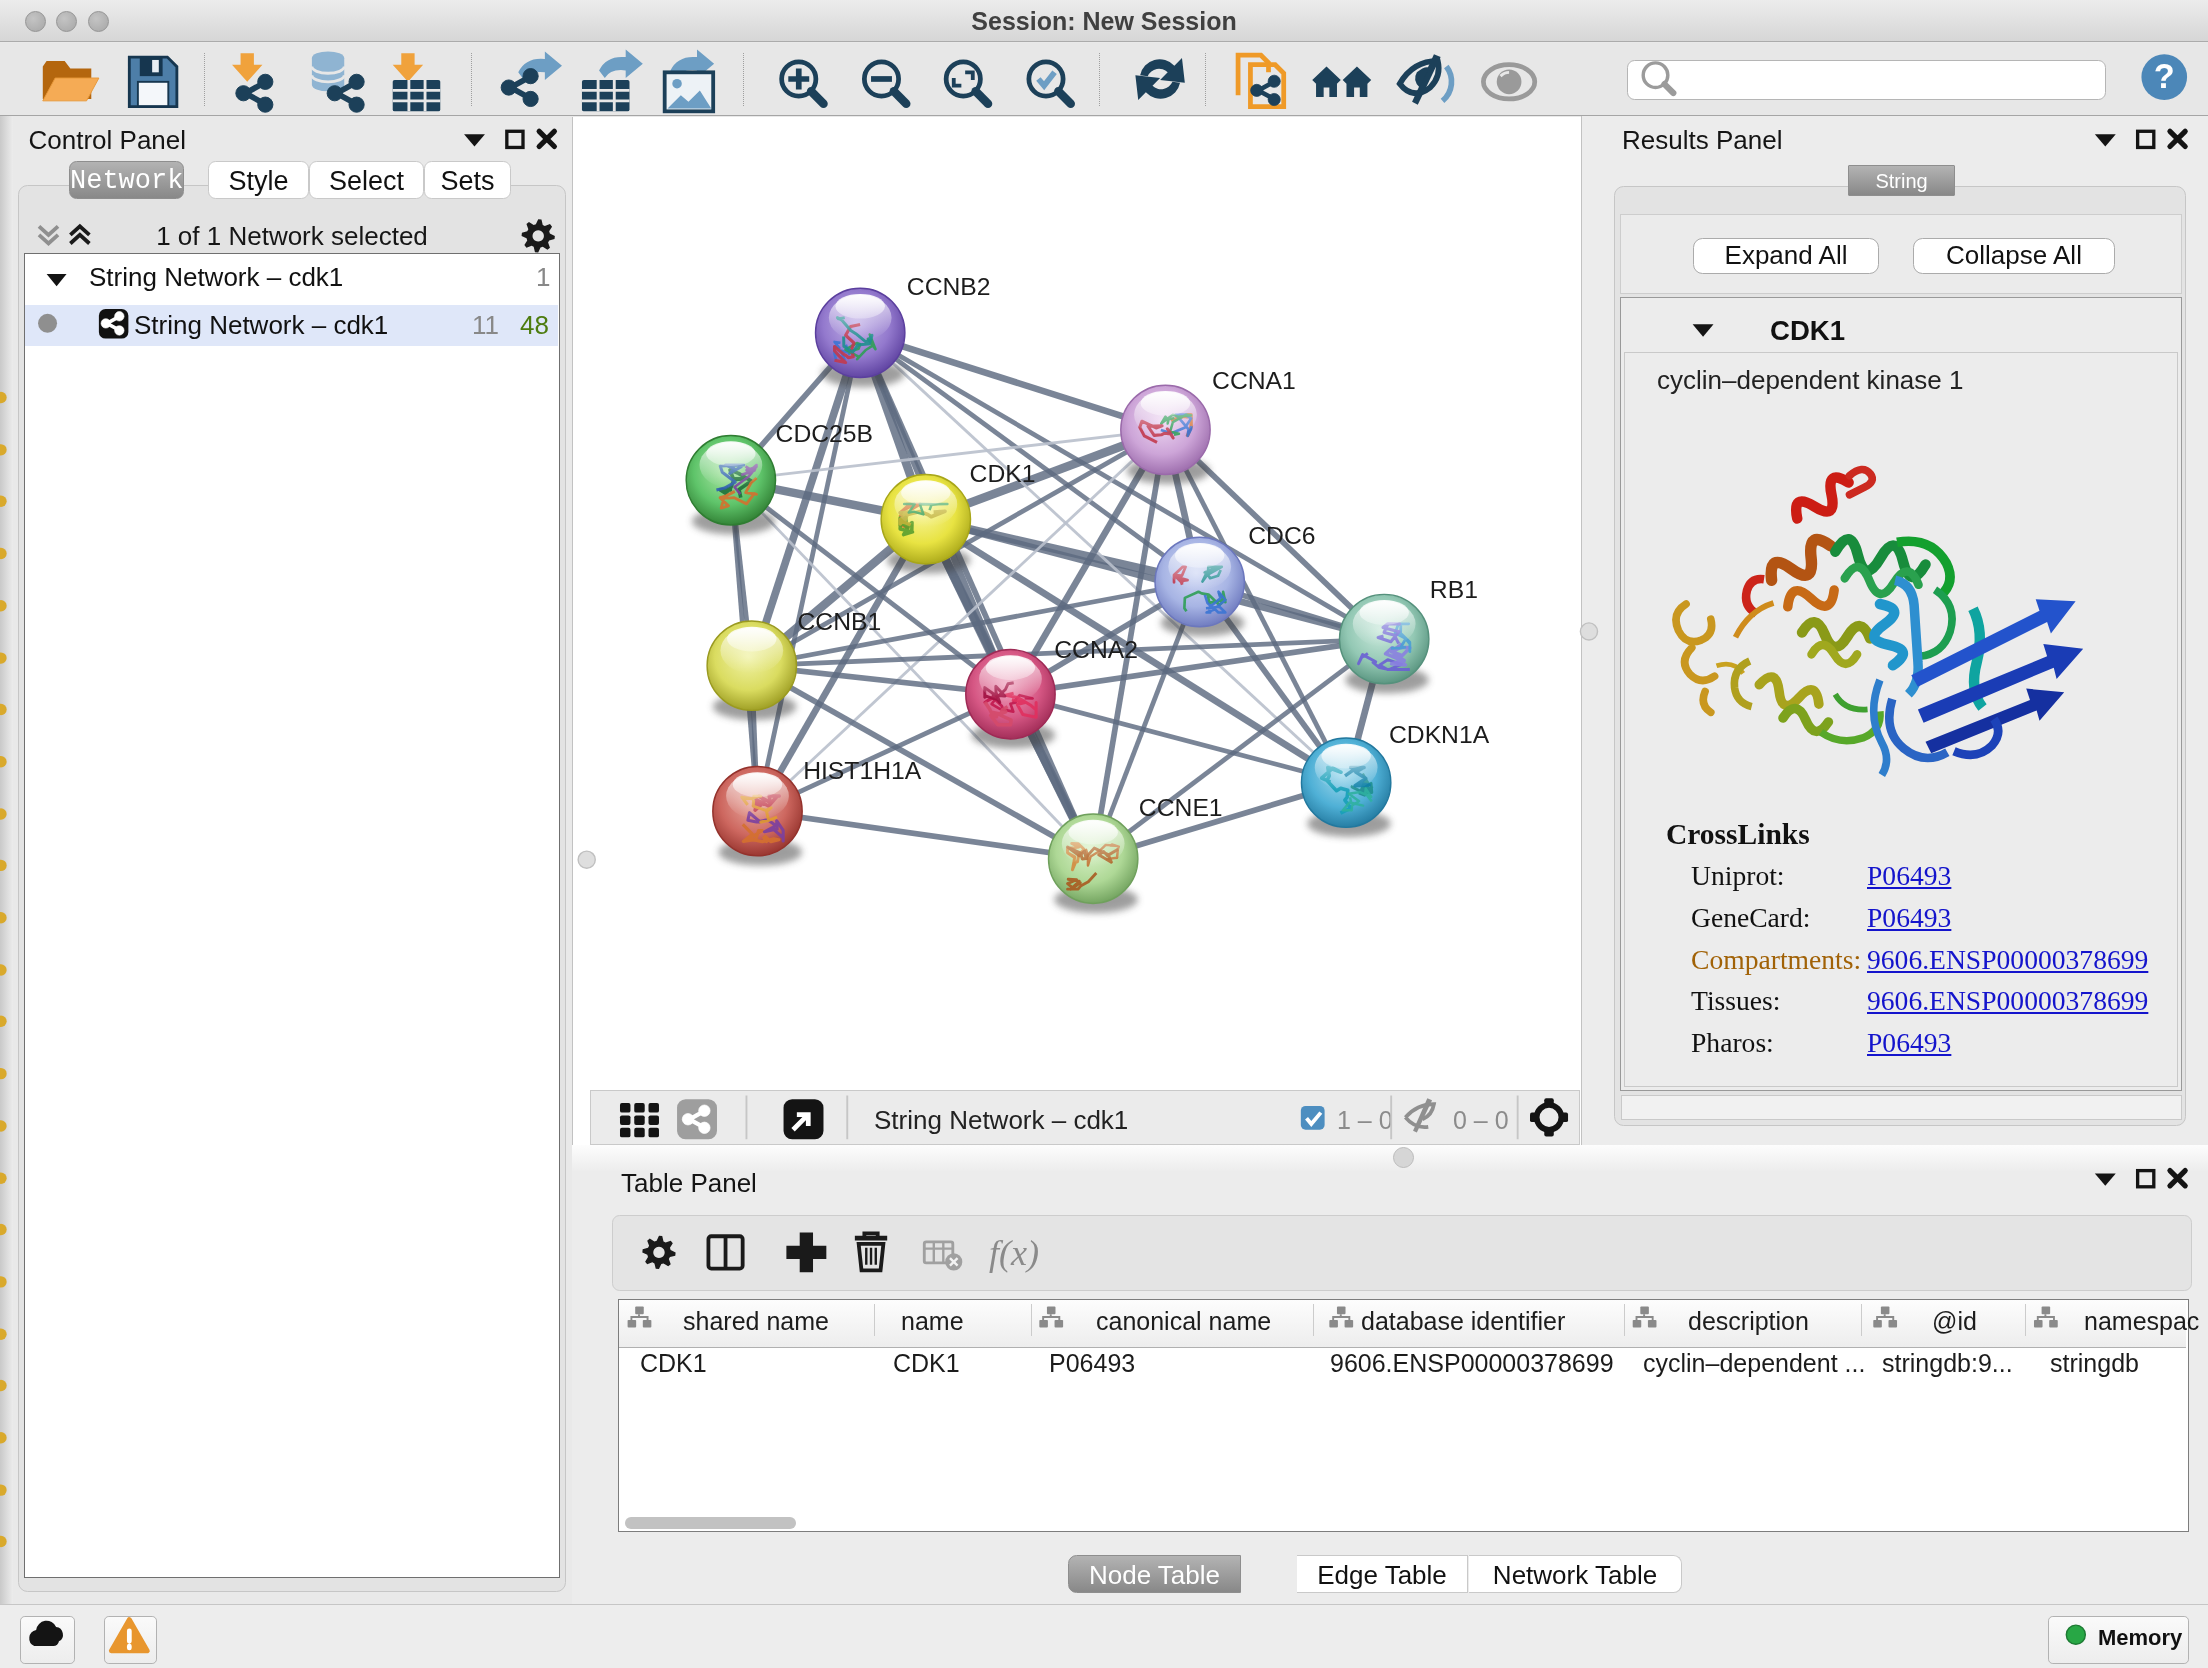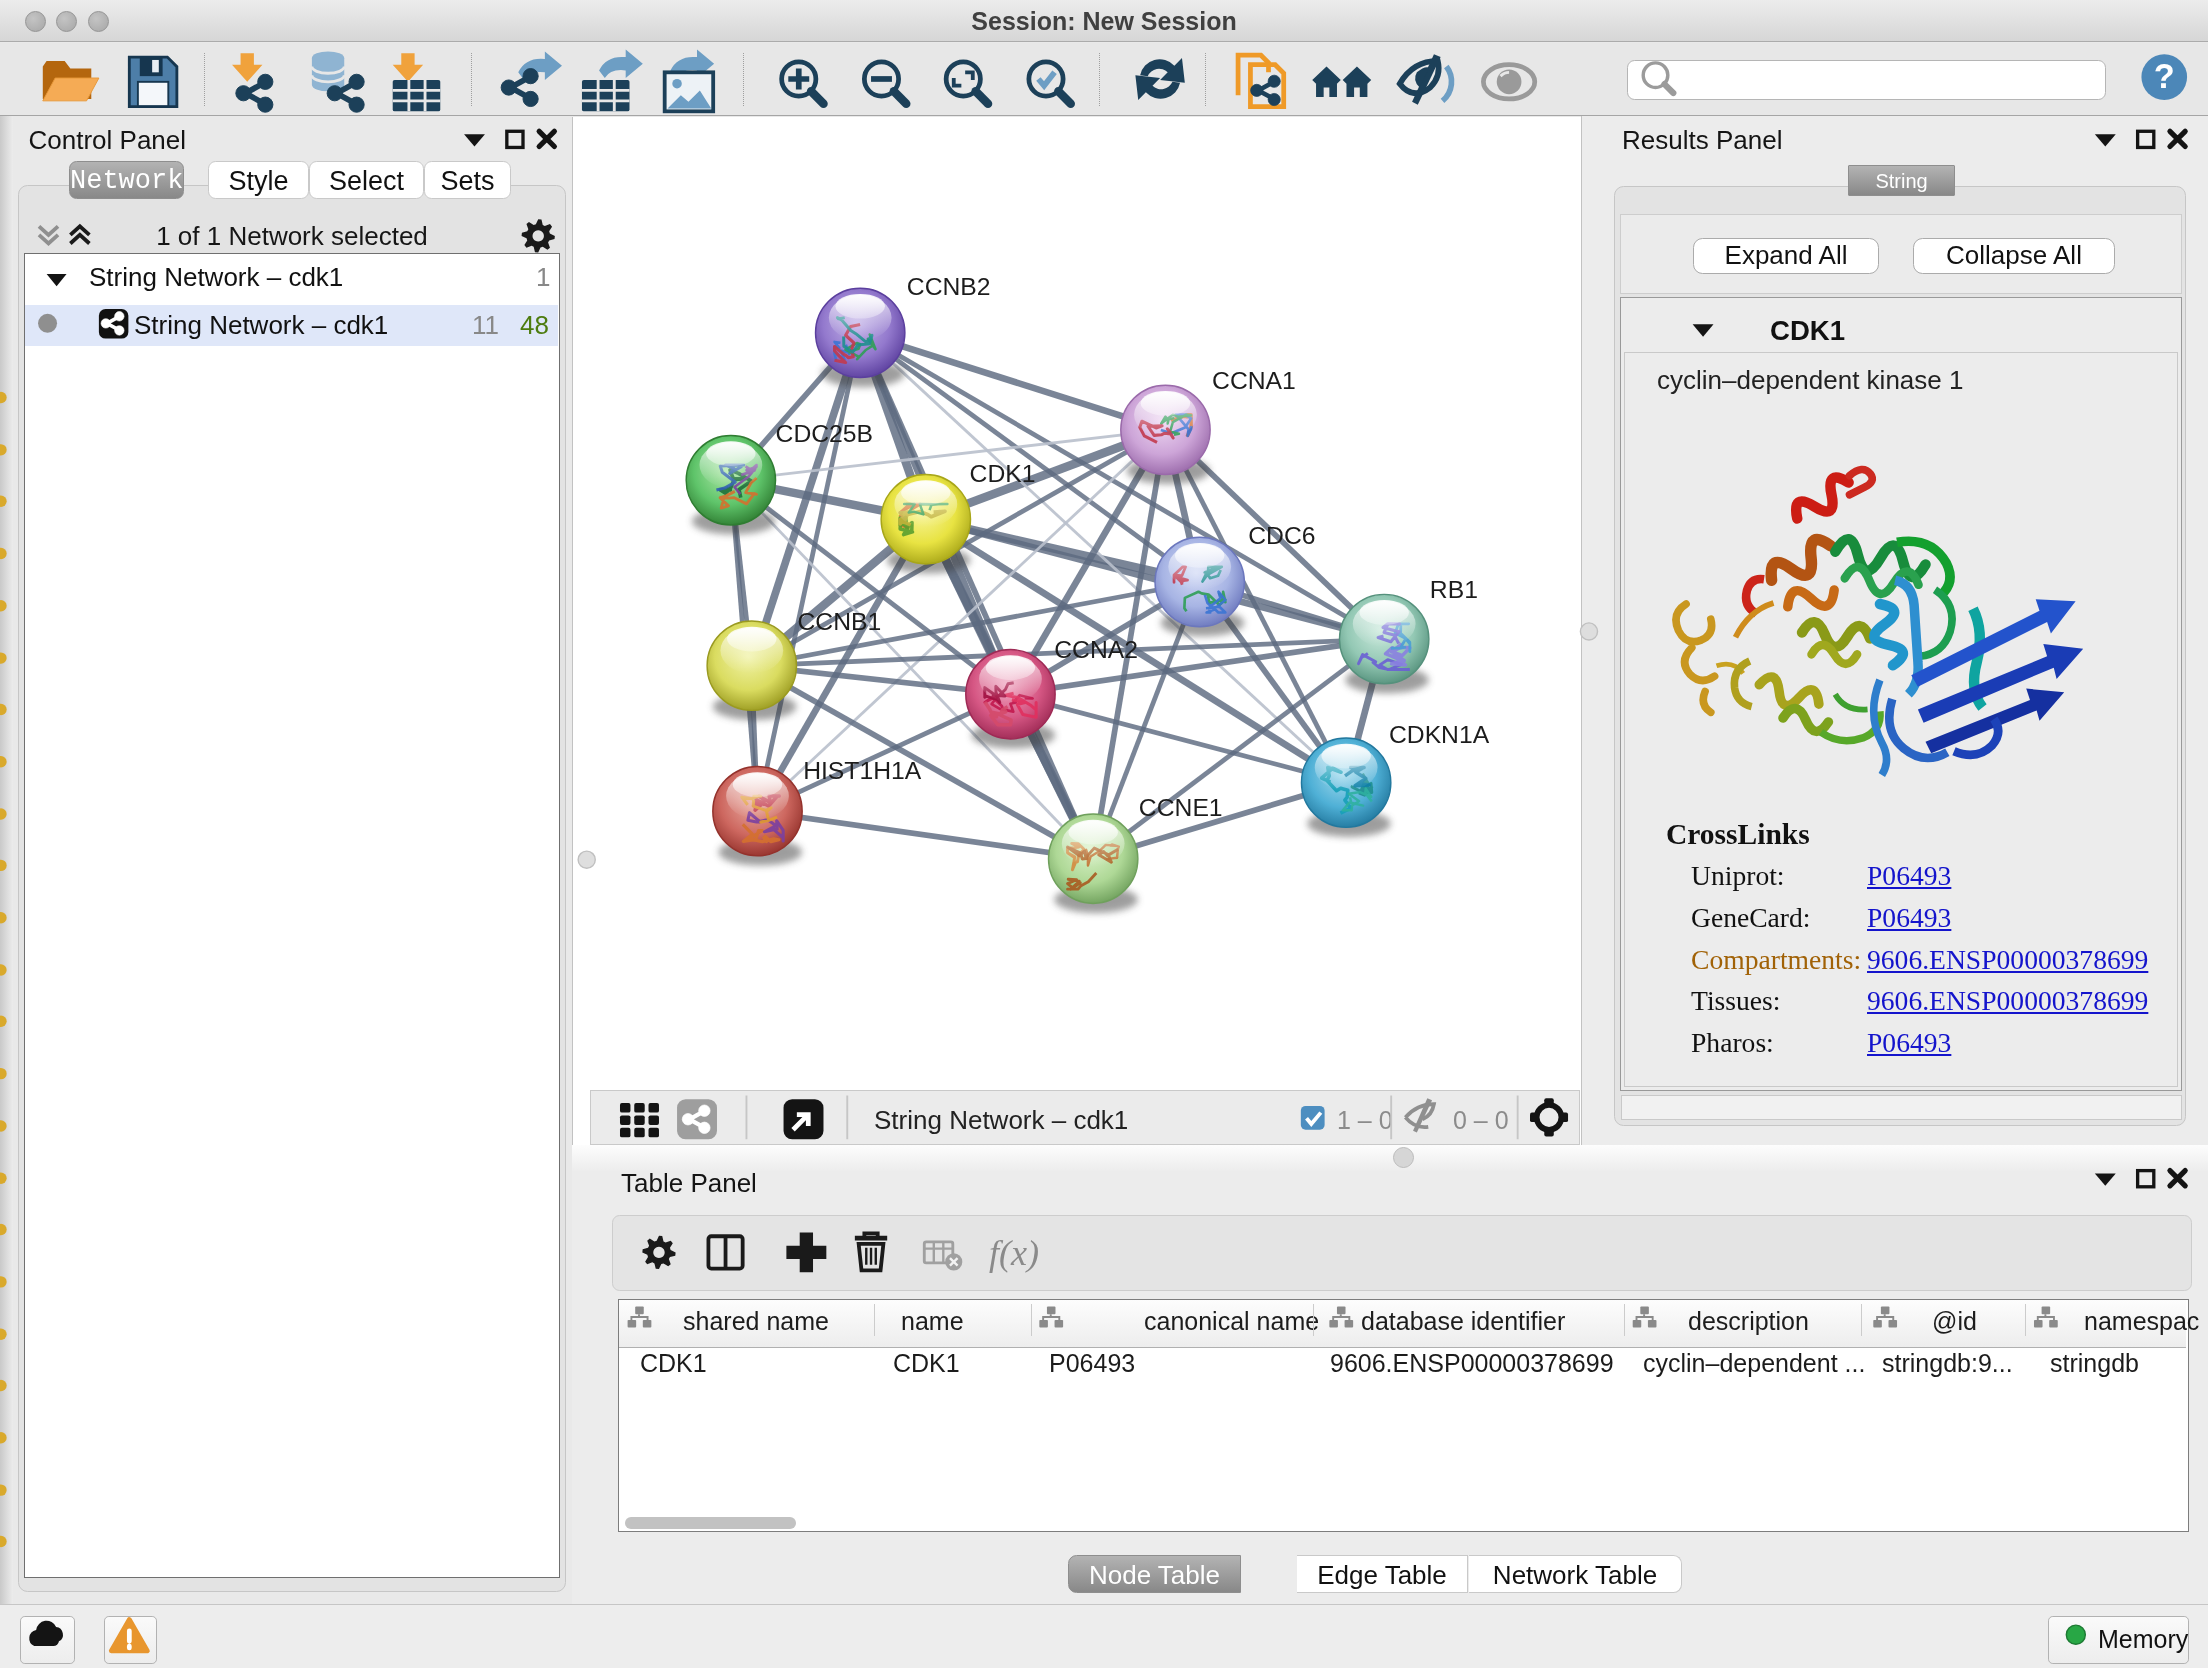--- a/index.html
+++ b/index.html
@@ -446,21 +446,21 @@
 <div class="abs serif" style="left:1691px; top:1027px; font-size:27.6px; color:#111;">Pharos:</div>
 <div class="abs serif rlink" style="left:1867px; top:1027px; font-size:27.6px;">P06493</div>
 
 <div class="abs" id="tp-bg"></div>
 <div class="abs" id="tp-title">Table Panel</div>
 <div class="abs" id="tp-toolbar"></div>
 <div class="abs" id="tp-table">
   <div id="tp-head">
     <div class="hlabel" style="left:64px;">shared name</div>
     <div class="hlabel" style="left:282px;">name</div>
-    <div class="hlabel" style="left:477px;margin-left:48px;">canonical name</div>
+    <div class="hlabel" style="left:477px;">canonical name</div>
     <div class="hlabel" style="left:742px;">database identifier</div>
     <div class="hlabel" style="left:1069px;">description</div>
     <div class="hlabel" style="left:1313px;">@id</div>
     <div class="hlabel" style="left:1465px;">namespac</div>
     <div class="colsep" style="left:255px;"></div>
     <div class="colsep" style="left:412px;"></div>
     <div class="colsep" style="left:694px;"></div>
     <div class="colsep" style="left:1005px;"></div>
     <div class="colsep" style="left:1242px;"></div>
     <div class="colsep" style="left:1406px;"></div>
@@ -475,21 +475,21 @@
   <div id="hscroll"></div>
 </div>
 <div class="abs btab sel" style="left:1068px; width:173px; line-height:38px; border-radius:8.6px 0 0 8.6px;">Node Table</div>
 <div class="abs btab" style="left:1297px; width:171px; line-height:38px; border-radius:0; border-left:none;">Edge Table</div>
 <div class="abs btab" style="left:1469px; width:213px; line-height:38px; border-radius:0 8.6px 8.6px 0; border-left:none;">Network Table</div>
 
 <div class="abs" id="statusbar">
   <div class="sbtn" style="left:20px; width:55px;"></div>
   <div class="sbtn" style="left:104px; width:53px;"></div>
   <div class="sbtn" style="left:2048px; width:141px;">
-    <div style="position:absolute; left:49px; top:8.6px; font-size:25px; color:#111;">Memory</div>
+    <div style="position:absolute; left:49px; top:8.6px; font-size:22px; color:#111;font-weight:bold;">Memory</div>
   </div>
 </div>
 
 <svg id="overlay" width="2208" height="1668" viewBox="0 0 2322 1754" style="position:absolute;left:0;top:0;pointer-events:none;">
 <defs>
 <g id="shr">
         <line x1="4" y1="0" x2="24" y2="-11" stroke-width="6"></line>
         <line x1="4" y1="0" x2="24" y2="11" stroke-width="6"></line>
         <circle cx="2" cy="0" r="8"></circle>
         <circle cx="25" cy="-12" r="8"></circle>

